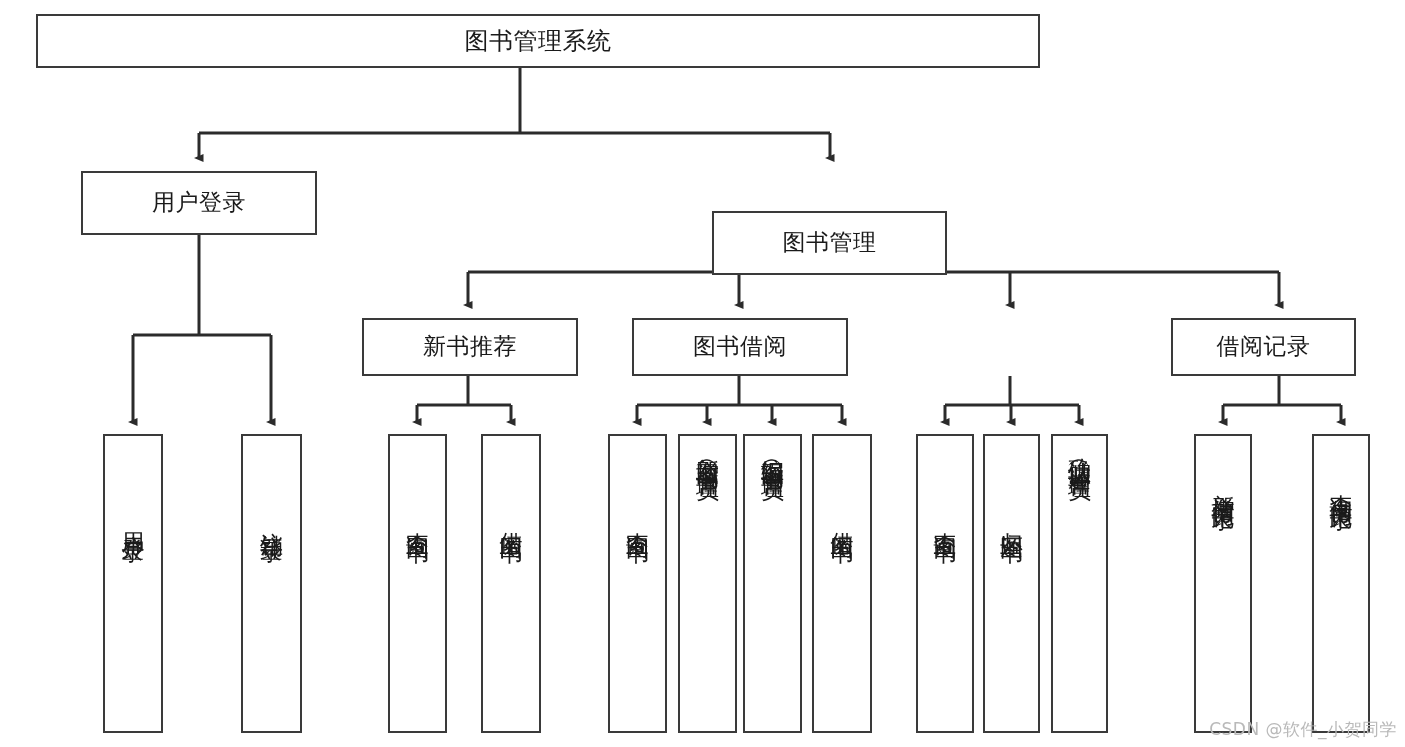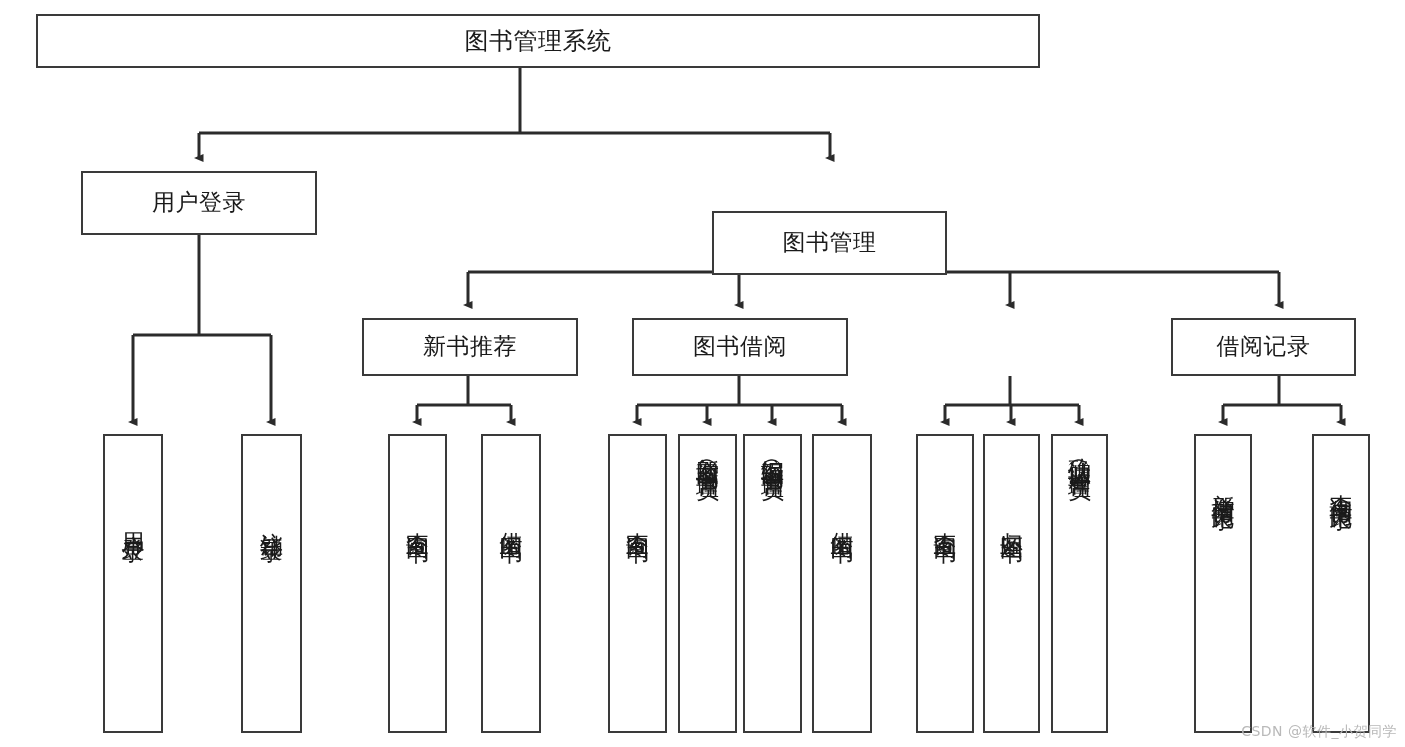--- a/index.html
+++ b/index.html
@@ -57,21 +57,21 @@
     white-space: nowrap;
     color: #1a1a1a;
   }
   .vlabel.pushdown {
     margin-top: 74px;
   }
   .watermark {
     position: absolute;
     right: 8px;
     bottom: 6px;
-    font-size: 14px;
+    font-size: 17px;
     color: #b9b9b9;
     white-space: nowrap;
     letter-spacing: 0.5px;
     pointer-events: none;
   }
 </style>
 </head>
 <body>
 
 <div id="diagram-root">

